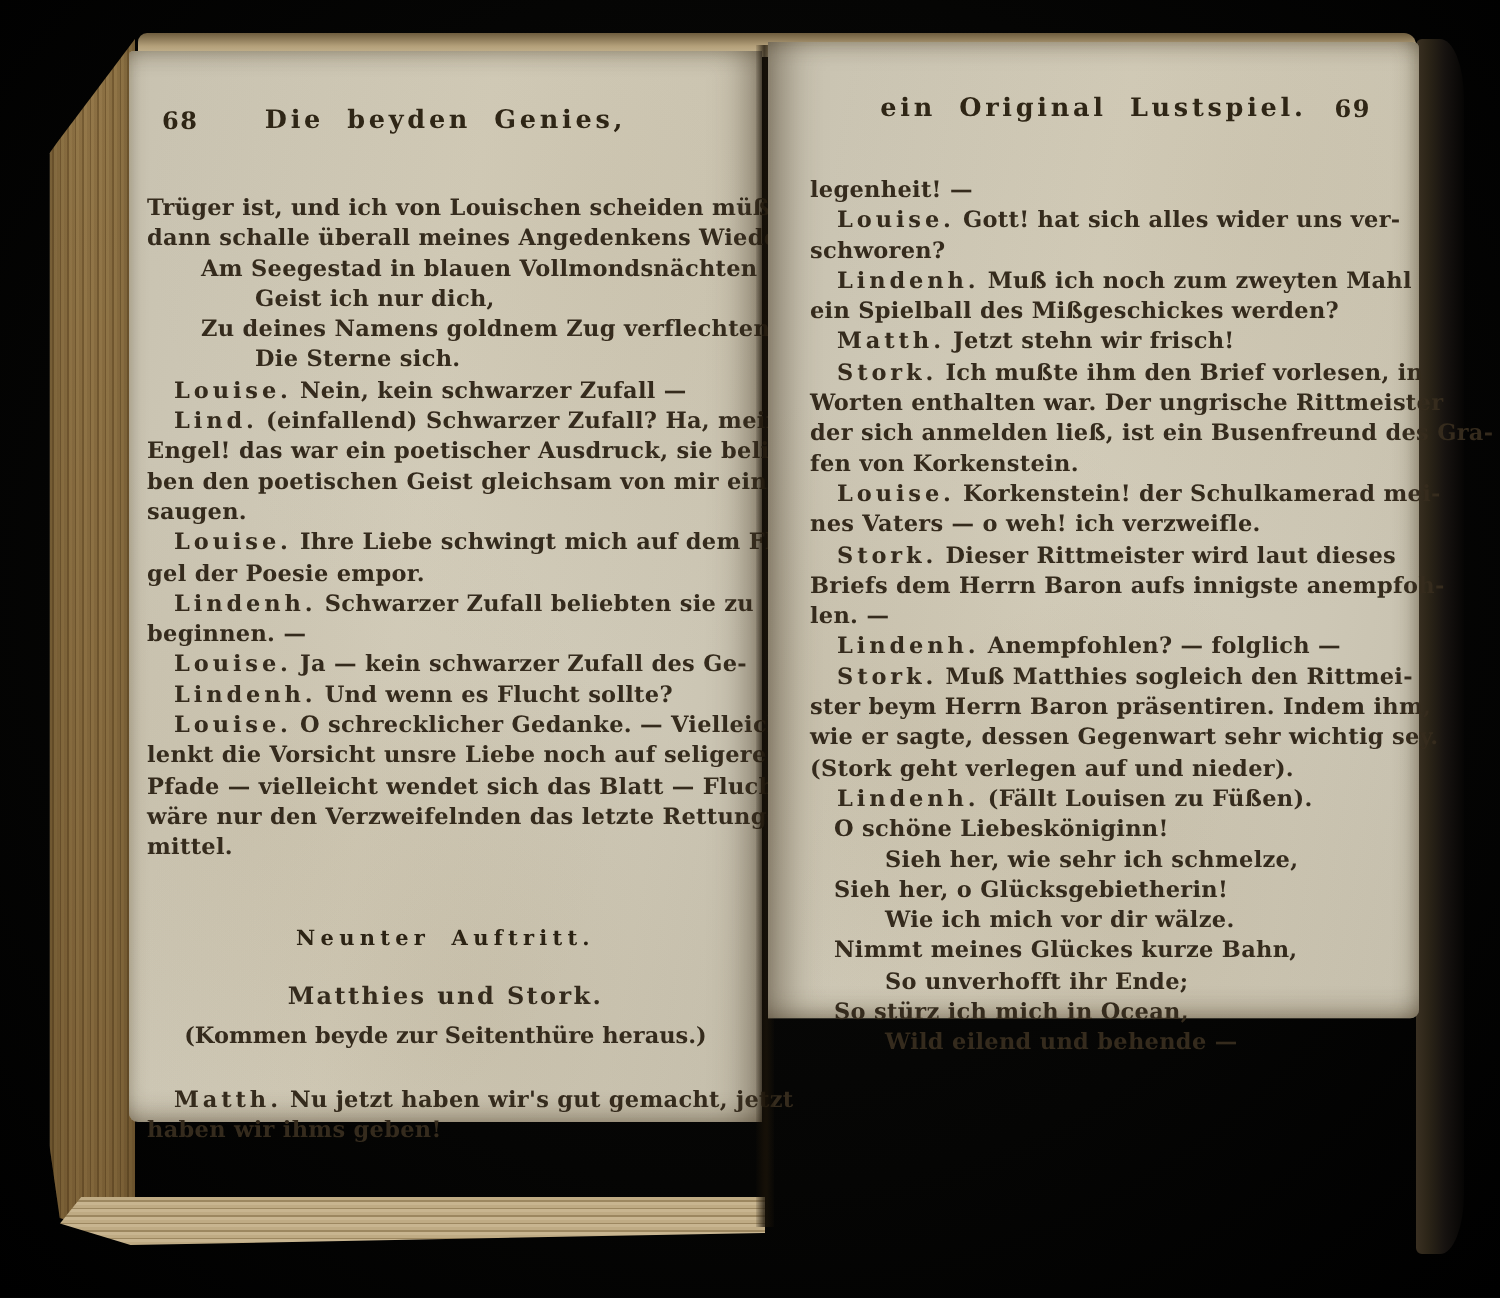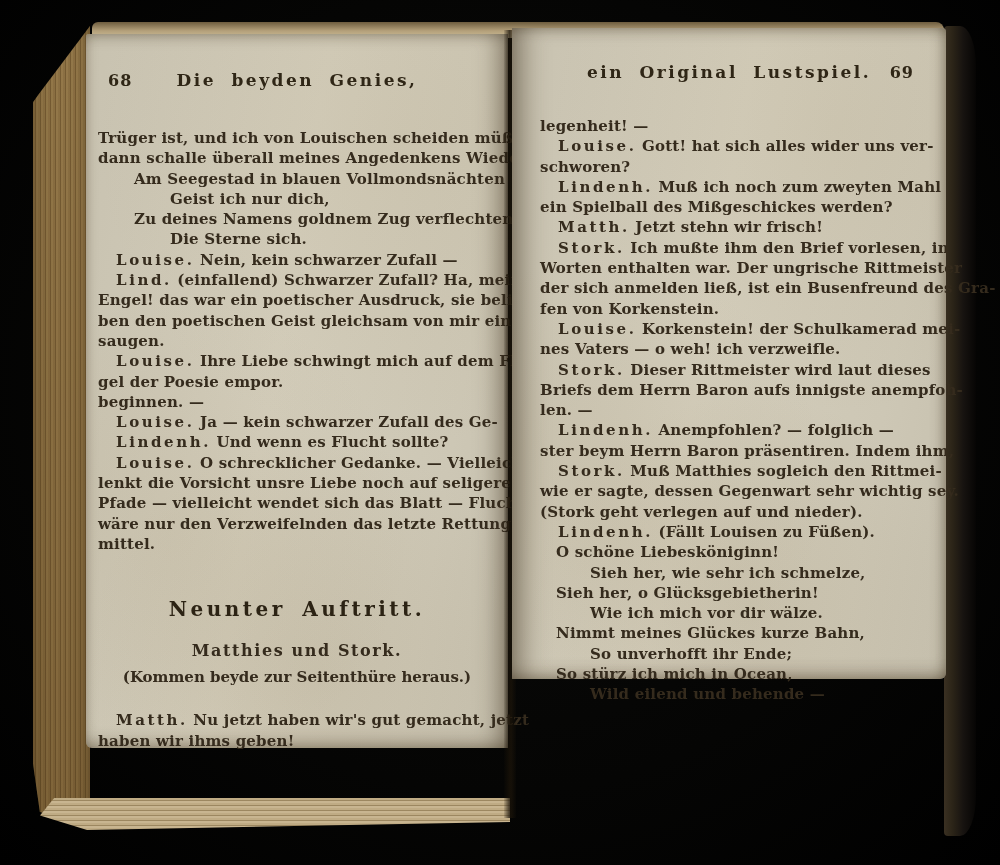--- a/index.html
+++ b/index.html
@@ -77,21 +77,21 @@
   .page-left .textcol{margin:34px 18px 0 12px;}
   .page-right .textcol{margin:30px 26px 0 28px;}
   .line{white-space:nowrap;}
   .line.para{text-indent:18px;}
   .line.v1{padding-left:36px;}
   .line.v2{padding-left:72px;}
   .line.pva{padding-left:16px;}
   .line.pvb{padding-left:50px;}
   .sp{letter-spacing:2.6px;}
   .scene{text-align:center;margin-top:26px;font-weight:bold;}
-  .scene-title{font-size:20px;letter-spacing:3.5px;word-spacing:6px;color:#2c2314;margin-top:43px;}
+  .scene-title{font-size:14px;letter-spacing:3.5px;word-spacing:6px;color:#2c2314;margin-top:43px;}
   .scene-cast{font-size:16px;letter-spacing:1.6px;margin-top:20px;}
   .scene-dir{font-size:15px;margin-top:8px;}
   .page-left .textcol.closing{margin-top:24px;}
 </style>
 </head>
 <body>
 
 <div class="stage">
   <div class="edge-left"></div>
   <div class="edge-bottom"></div>
@@ -110,20 +110,21 @@
         <div class="line v2">Geist ich nur dich,</div>
         <div class="line v1">Zu deines Namens goldnem Zug verflechten</div>
         <div class="line v2">Die Sterne sich.</div>
         <div class="line para"><span class="sp">Louise.</span> Nein, kein schwarzer Zufall —</div>
         <div class="line para"><span class="sp">Lind.</span> (einfallend) Schwarzer Zufall? Ha, mein</div>
         <div class="line flush">Engel! das war ein poetischer Ausdruck, sie belie-</div>
         <div class="line flush">ben den poetischen Geist gleichsam von mir einzu-</div>
         <div class="line flush">saugen.</div>
         <div class="line para"><span class="sp">Louise.</span> Ihre Liebe schwingt mich auf dem Flü-</div>
         <div class="line flush">gel der Poesie empor.</div>
+        <div class="line para"><span class="sp">Lindenh.</span> Schwarzer Zufall beliebten sie zu</div>
         <div class="line flush">beginnen. —</div>
         <div class="line para"><span class="sp">Louise.</span> Ja — kein schwarzer Zufall des Ge-</div>
         <div class="line para"><span class="sp">Lindenh.</span> Und wenn es Flucht sollte?</div>
         <div class="line para"><span class="sp">Louise.</span> O schrecklicher Gedanke. — Vielleicht</div>
         <div class="line flush">lenkt die Vorsicht unsre Liebe noch auf seligere</div>
         <div class="line flush">Pfade — vielleicht wendet sich das Blatt — Flucht</div>
         <div class="line flush">wäre nur den Verzweifelnden das letzte Rettungs-</div>
         <div class="line flush">mittel.</div>
       </div>
     <div class="scene">
@@ -154,22 +155,22 @@
         <div class="line para"><span class="sp">Stork.</span> Ich mußte ihm den Brief vorlesen, in</div>
         <div class="line flush">Worten enthalten war.  Der ungrische Rittmeister</div>
         <div class="line flush">der sich anmelden ließ, ist ein Busenfreund des Gra-</div>
         <div class="line flush">fen von Korkenstein.</div>
         <div class="line para"><span class="sp">Louise.</span> Korkenstein! der Schulkamerad mei-</div>
         <div class="line flush">nes Vaters — o weh! ich verzweifle.</div>
         <div class="line para"><span class="sp">Stork.</span> Dieser Rittmeister wird laut dieses</div>
         <div class="line flush">Briefs dem Herrn Baron aufs innigste anempfoh-</div>
         <div class="line flush">len. —</div>
         <div class="line para"><span class="sp">Lindenh.</span> Anempfohlen? — folglich —</div>
+        <div class="line para"><span class="sp">Stork.</span> Muß Matthies sogleich den Rittmei-</div>
         <div class="line flush">ster beym Herrn Baron präsentiren.  Indem ihm,</div>
-        <div class="line para"><span class="sp">Stork.</span> Muß Matthies sogleich den Rittmei-</div>
         <div class="line flush">wie er sagte, dessen Gegenwart sehr wichtig sey.</div>
         <div class="line flush">(Stork geht verlegen auf und nieder).</div>
         <div class="line para"><span class="sp">Lindenh.</span> (Fällt Louisen zu Füßen).</div>
         <div class="line pva">O schöne Liebesköniginn!</div>
         <div class="line pvb">Sieh her, wie sehr ich schmelze,</div>
         <div class="line pva">Sieh her, o Glücksgebietherin!</div>
         <div class="line pvb">Wie ich mich vor dir wälze.</div>
         <div class="line pva">Nimmt meines Glückes kurze Bahn,</div>
         <div class="line pvb">So unverhofft ihr Ende;</div>
         <div class="line pva">So stürz ich mich in Ocean,</div>

